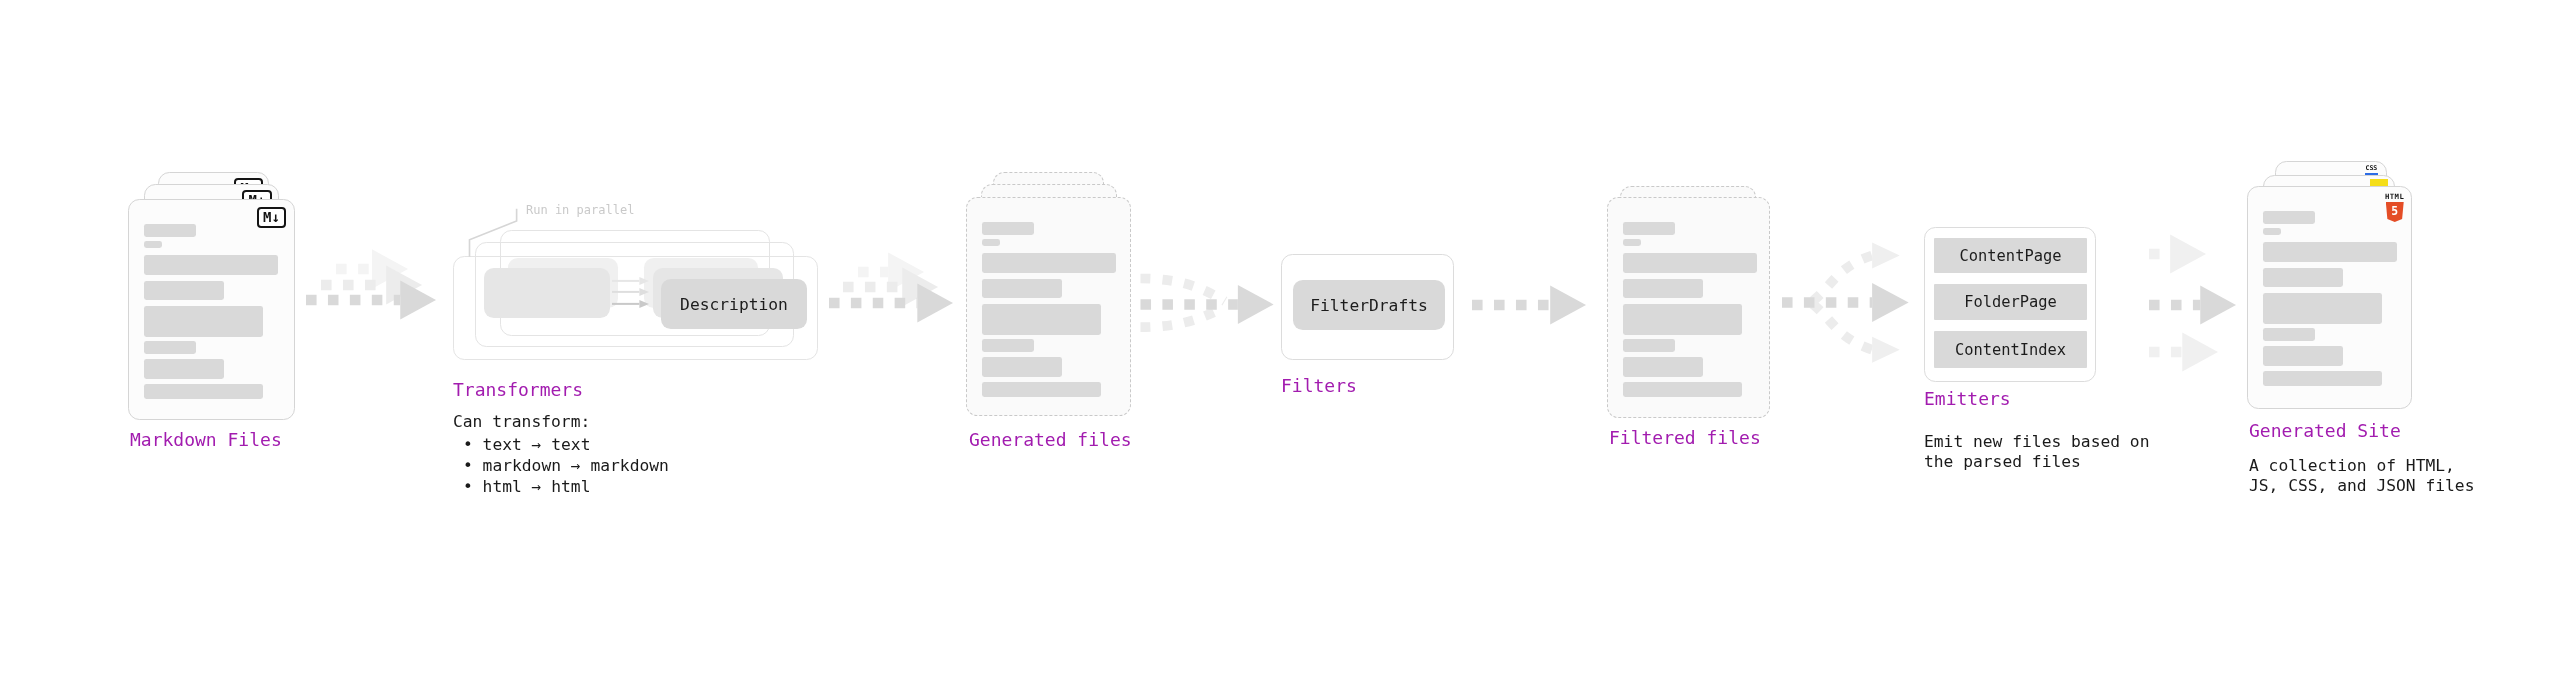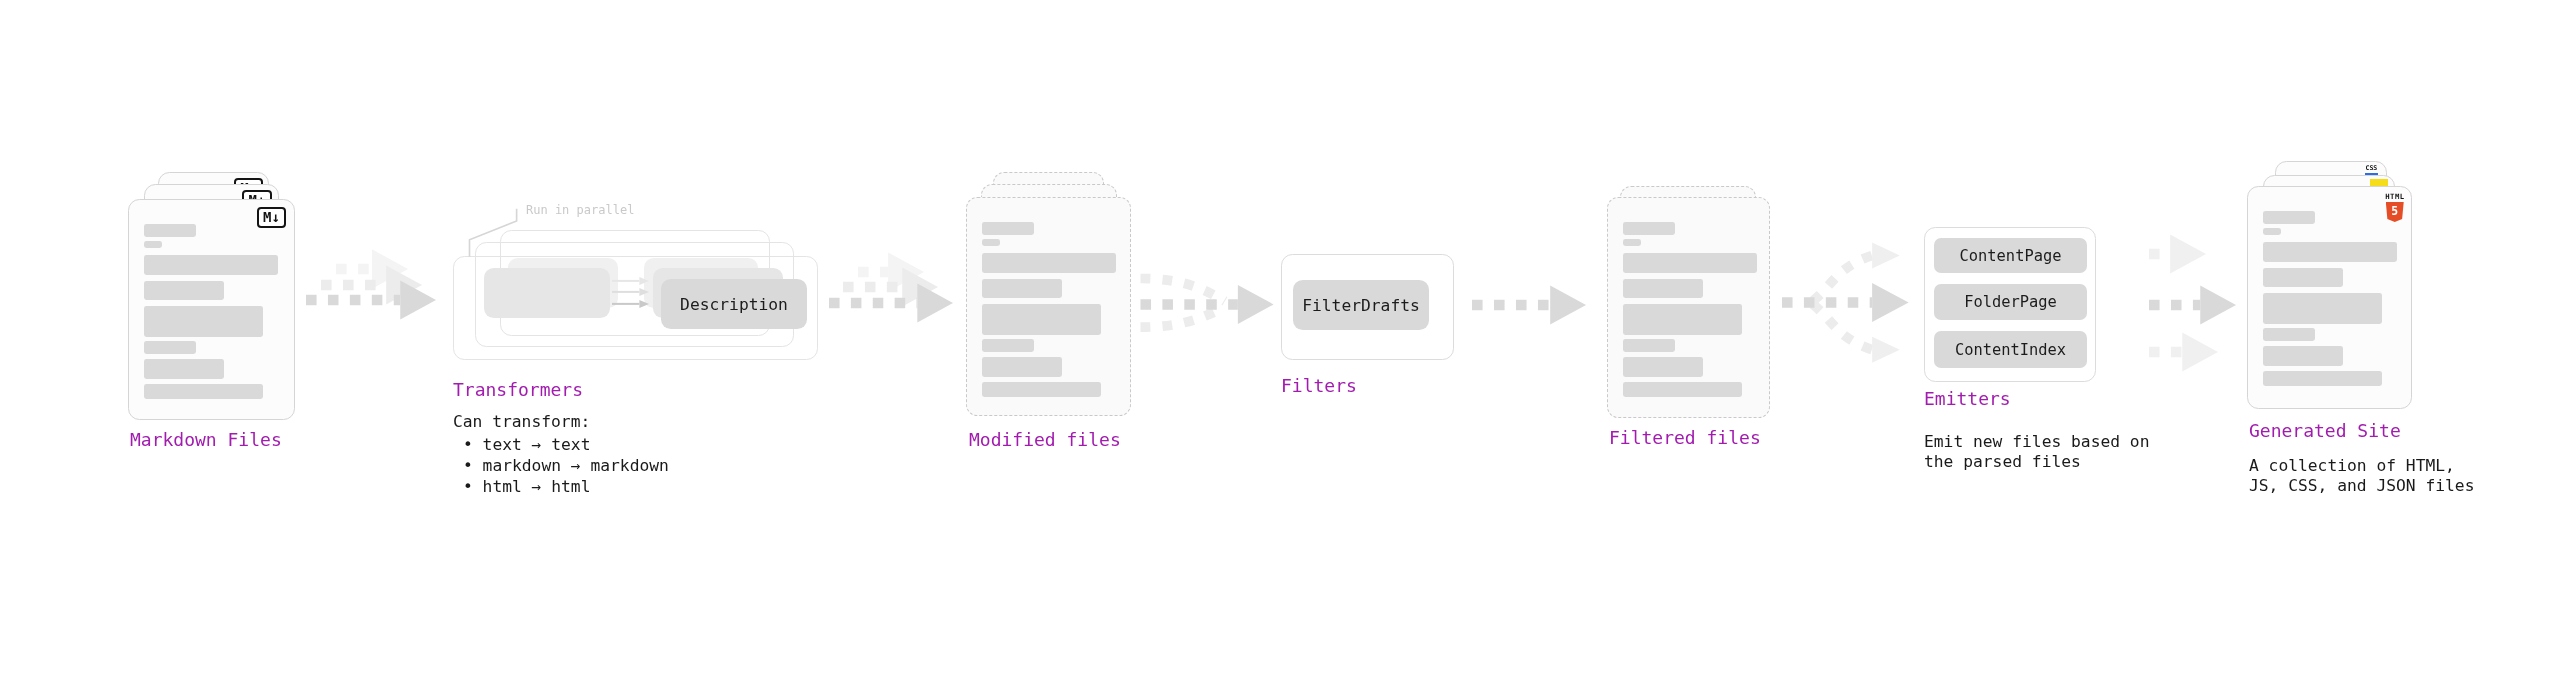--- a/index.html
+++ b/index.html
@@ -22,29 +22,29 @@
   .md-badge{position:absolute;top:6.5px;right:8.1px;border:2.4px solid #141414;border-radius:4.1px;
             background:#ffffff;color:#141414;font-weight:bold;font-size:14px;line-height:14px;
             padding:1.6px 4.1px 2.4px 4.1px;}
   
   .container{position:absolute;border:1.6px solid #e4e4e4;border-radius:11.4px;background:transparent;box-sizing:border-box;}
   .gbox{position:absolute;border-radius:9.8px;background:#d9d9d9;display:flex;align-items:center;
         justify-content:center;font-size:16.3px;color:#1c1c1c;white-space:nowrap;}
   .gbox.l1{background:#e6e6e6;}
   .gbox.l2{background:#f0f0f0;}
   .outerbox{position:absolute;border:1.6px solid #dcdcdc;border-radius:11.4px;background:#ffffff;box-sizing:border-box;}
-  .ebox{position:absolute;border-radius:7px;background:#d9d9d9;display:flex;align-items:center;
+  .ebox{position:absolute;border-radius:1px;background:#d9d9d9;display:flex;align-items:center;
         justify-content:center;font-size:15.4px;color:#1c1c1c;white-space:nowrap;}
   
   .title{position:absolute;font-size:18px;line-height:22px;white-space:nowrap;color:#a21caf;}
   .sub{position:absolute;font-size:16.3px;line-height:20.3px;white-space:pre-line;color:#1a1a1a;}
   .bullets{position:absolute;font-size:16.3px;line-height:21px;color:#1a1a1a;white-space:nowrap;}
   .note{position:absolute;font-size:12px;line-height:16.3px;color:#c9c9c9;white-space:nowrap;}
   
-  .site-badge{position:absolute;top:5.7px;right:6.5px;width:19.5px;text-align:right;}
+  .site-badge{position:absolute;top:5.7px;right:6.5px;width:19.5px;text-align:left;}
   .html-word{font-size:7.3px;font-weight:bold;line-height:8.1px;color:#111;letter-spacing:0.4px;}
   .html-shield{width:18px;height:20.3px;margin:0.8px auto 0;background:#e44d26;
                clip-path:polygon(0 0,100% 0,91% 86%,50% 100%,9% 86%);
                display:flex;align-items:center;justify-content:center;color:#fff;font-size:11.4px;
                font-weight:bold;line-height:11.4px;}
   .js-badge{position:absolute;top:3.3px;right:6.5px;width:18px;height:16.3px;background:#f5de19;}
   .css-badge{position:absolute;top:3.3px;right:6.5px;width:16.3px;text-align:center;}
   .css-word{font-size:6.5px;font-weight:bold;line-height:7.3px;color:#111;}
   .css-bar{width:13px;height:3.3px;background:#2d6ce5;margin:0.8px auto 0;}
 </style>
@@ -180,24 +180,24 @@
       <div></div>
         <div></div>
         <div></div>
         <div></div>
         <div></div>
         <div></div>
         <div></div>
         <div></div>
     </div>
   </div>
-  <div class="title" style="left:969px;top:429px">Modified files</div>
+  <div class="title" style="left:969px;top:429px">Generated files</div>
 
   <div class="outerbox" style="left:1281px;top:254px;width:173px;height:106px"></div>
-  <div class="gbox" style="left:1293px;top:280px;width:136px;height:50px">
+  <div class="gbox" style="left:1293px;top:280px;width:152px;height:50px">
     <span>FilterDrafts</span>
   </div>
   <div class="title" style="left:1281px;top:375px">Filters</div>
 
   <div class="doc dashed" style="left:1620px;top:186px;width:136px;height:221px"></div>
   <div class="doc dashed" style="left:1607px;top:197px;width:163px;height:221px">
     <div class="bars">
       <div></div>
         <div></div>
         <div></div>

